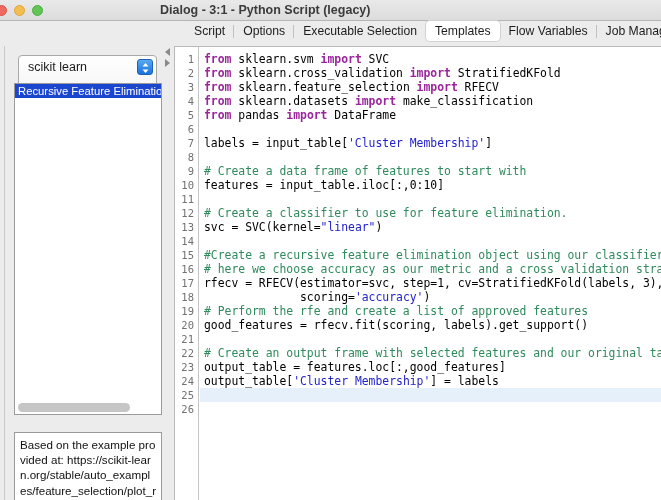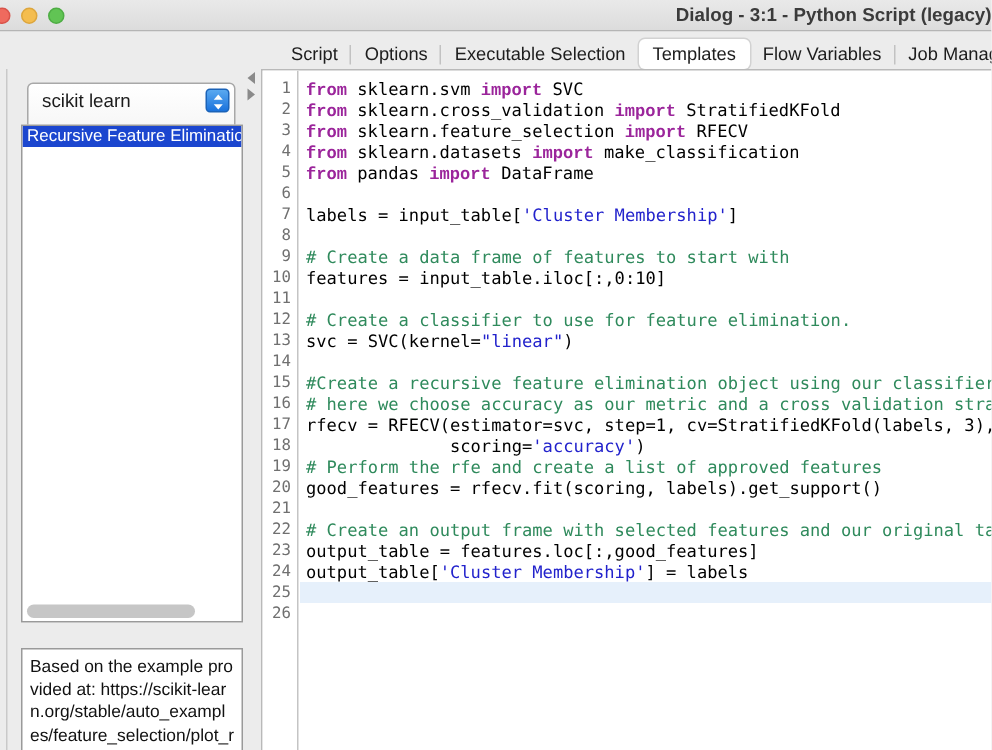--- a/index.html
+++ b/index.html
@@ -19,30 +19,30 @@
     background:linear-gradient(#e9e9e9,#dcdcdc);
     border-bottom:1px solid #b5b5b5;
   }
   #traffic{ position:absolute; left:-4px; top:5px; display:flex; gap:7px; }
   .light{ width:11px; height:11px; border-radius:50%; display:block; }
   .light.red{ background:#ef6a5e; border:1px solid #d9534a; }
   .light.yellow{ background:#f4bd4f; border:1px solid #dda63d; }
   .light.green{ background:#61c454; border:1px solid #4ead44; }
   #win-title{
     position:absolute; left:0; top:0; width:661px; height:21px;
-    line-height:21px; text-align:right;
+    line-height:21px; text-align:left;
     font-size:12.5px; font-weight:bold; color:#3b3b3b;
     padding-left:160px;
   }
 
   
   #tabbar{
     position:absolute; left:0; top:21px; width:661px; height:25px;
     background:#ececec;
-    display:flex; align-items:flex-end; justify-content:flex-start;
+    display:flex; align-items:flex-start; justify-content:flex-start;
     padding-left:185px;
   }
   .tab{
     font-size:12.2px; color:#1d1d1d; padding:3px 9px;
     border-radius:4px; white-space:nowrap; position:relative;
   }
   .tab + .tab::before{
     content:""; position:absolute; left:-1px; top:4px;
     width:1px; height:13px; background:#c2c2c2;
   }
@@ -159,21 +159,21 @@
     position:absolute; left:25px; top:0; right:0; height:454px;
     padding-top:5px;
   }
   .cl{
     height:14px; line-height:14px; white-space:pre;
     font-family:"DejaVu Sans Mono", monospace;
     font-size:11.4px; color:#000000;
     padding-left:4px;
   }
   .cl.cur{ background:#e6f0fb; }
-  .kw{ color:#9b259b; font-weight:bold;font-family:Liberation Mono, monospace; }
+  .kw{ color:#9b259b; font-weight:bold; }
   .cm{ color:#2f8a5c; }
   .st{ color:#2222cc; }
 </style>
 </head>
 <body>
 
 <div id="window">
 
   <div id="titlebar">
     <div id="traffic">

